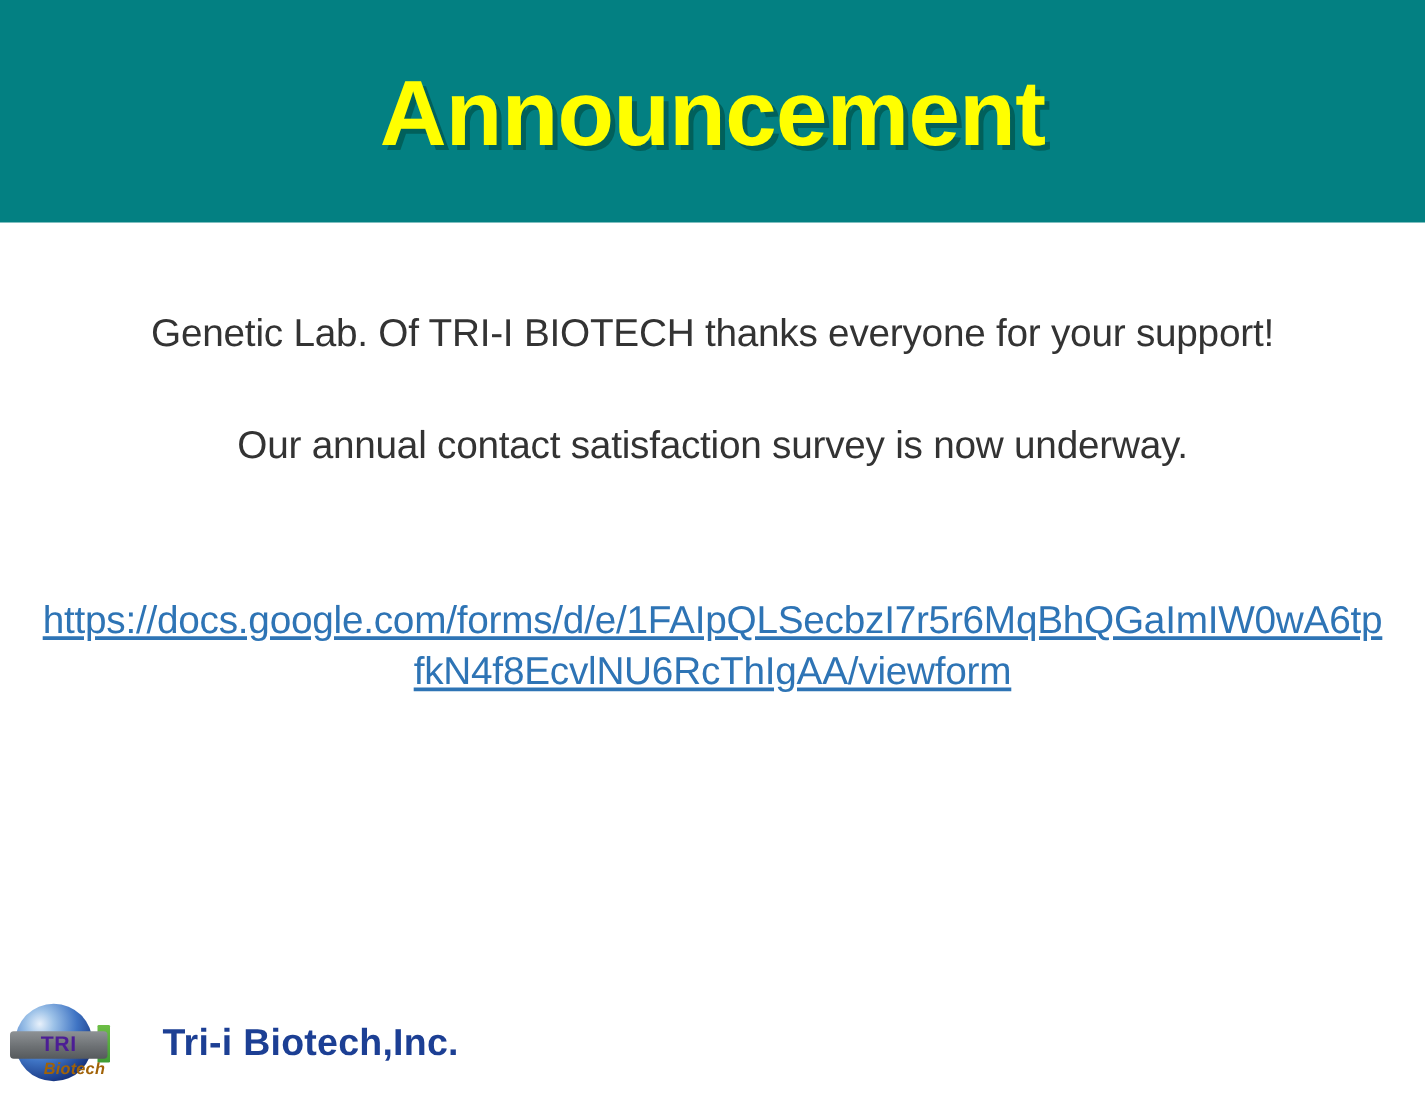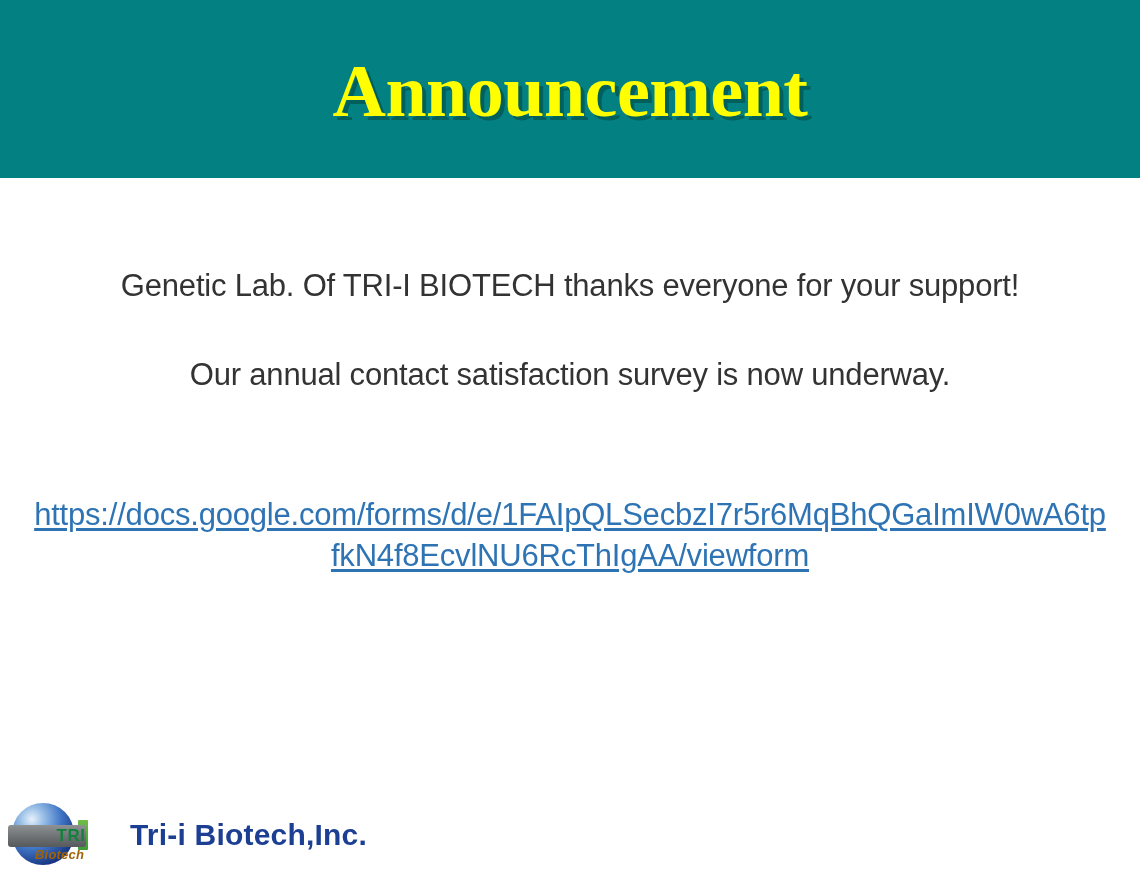--- a/index.html
+++ b/index.html
@@ -28,36 +28,36 @@
     left: 0;
     top: 0;
     width: 1140px;
     height: 178px;
     background: #038082;
     display: flex;
     align-items: center;
     justify-content: center;
   }
   .title-text {
-    font-family: Liberation Serif, serif;
+    font-family: Liberation Sans, sans-serif;
     font-weight: bold;
     font-size: 74px;
     line-height: 1;
     color: #ffff00;
     letter-spacing: -0.5px;
     text-shadow: 4px 4px 0px rgba(0, 70, 60, 0.55);
     white-space: nowrap;
     margin-top: 4px;
   }
 
   
   .body-area {
     position: absolute;
     left: 0;
-    top: 182px;
+    top: 163px;
     width: 1140px;
     height: 620px;
     padding: 16px 30px;
     box-sizing: border-box;
   }
 
   .para {
     text-align: center;
     color: #333333;
     font-family: "Liberation Sans", sans-serif;
@@ -118,26 +118,25 @@
     border-radius: 3px;
   }
   .logo-tri-text {
     position: absolute;
     left: 0px;
     top: 24px;
     width: 78px;
     height: 32px;
     line-height: 22px;
     text-align: center;
-    color: #15803d;
+    color: #4c1d95;
     font-family: "Liberation Sans", sans-serif;
     font-weight: bold;
     font-size: 17px;
     letter-spacing: 0.5px;
-    padding-left: 24px;
   }
   .logo-green-bar {
     position: absolute;
     left: 70px;
     top: 19px;
     width: 10px;
     height: 30px;
     background: linear-gradient(180deg, #6dbe45 0%, #3f9c35 100%);
     border-radius: 1px;
   }

